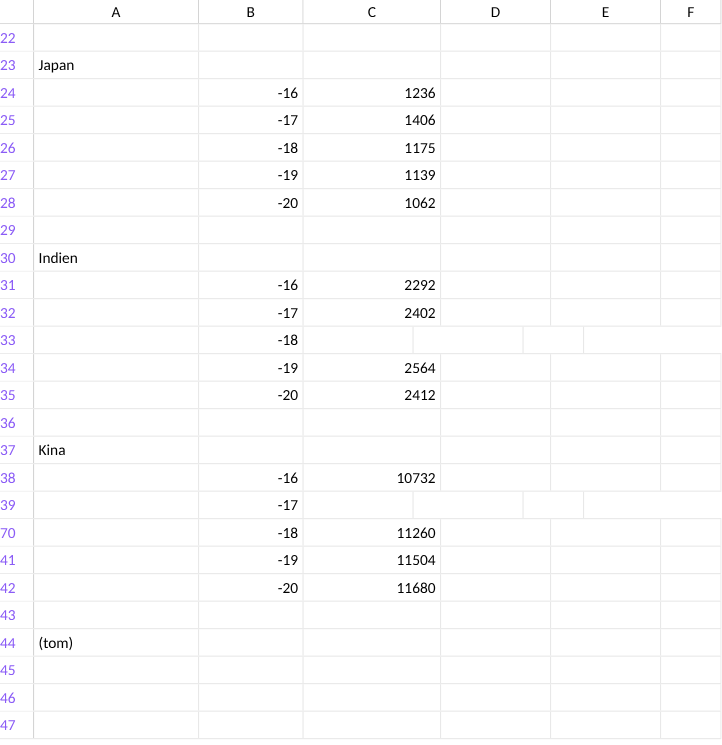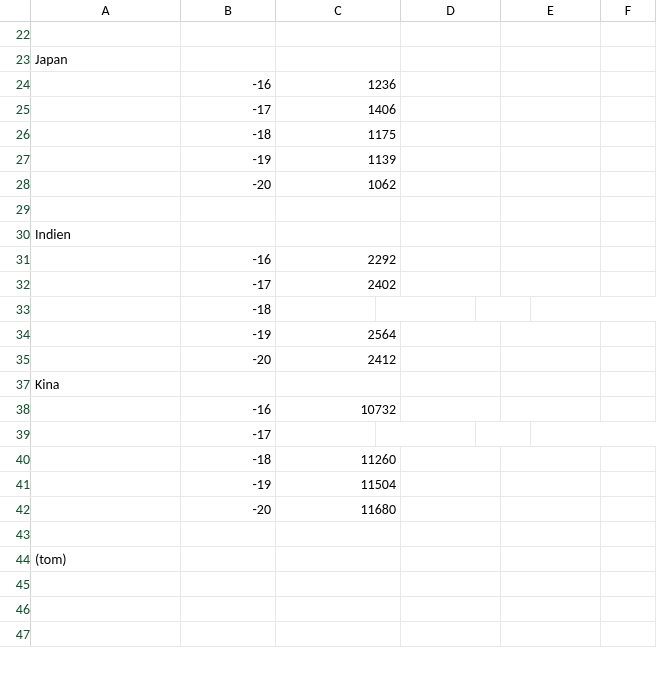--- a/index.html
+++ b/index.html
@@ -52,23 +52,23 @@
       flex-direction: column;
     }
     .row {
       display: flex;
       height: 25px;
       border-bottom: 1px solid #e8e8e8;
     }
     .row-header {
       width: 31px;
       border-right: 1px solid #d4d4d4;
-      text-align: right;
+      text-align: left;
       line-height: 25px;
-      color: #14532d;
+      color: #8b5cf6;
       background: #ffffff;
       font-size: 14px;
     }
     .cell {
       border-right: 1px solid #e8e8e8;
       padding: 0 4px;
       line-height: 25px;
       color: #000000;
       font-size: 14px;
       overflow: hidden;
@@ -210,20 +210,29 @@
       <div class="row">
         <div class="row-header">35</div>
         <div class="cell col-a text-left"></div>
         <div class="cell col-b text-right">-20</div>
         <div class="cell col-c text-right">2412</div>
         <div class="cell col-d text-right"></div>
         <div class="cell col-e text-right"></div>
         <div class="cell col-f text-right"></div>
       </div>
       <div class="row">
+        <div class="row-header">36</div>
+        <div class="cell col-a text-left"></div>
+        <div class="cell col-b text-right"></div>
+        <div class="cell col-c text-right"></div>
+        <div class="cell col-d text-right"></div>
+        <div class="cell col-e text-right"></div>
+        <div class="cell col-f text-right"></div>
+      </div>
+      <div class="row">
         <div class="row-header">37</div>
         <div class="cell col-a text-left">Kina</div>
         <div class="cell col-b text-right"></div>
         <div class="cell col-c text-right"></div>
         <div class="cell col-d text-right"></div>
         <div class="cell col-e text-right"></div>
         <div class="cell col-f text-right"></div>
       </div>
       <div class="row">
         <div class="row-header">38</div>
@@ -236,21 +245,21 @@
       </div>
       <div class="row">
         <div class="row-header">39</div>
         <div class="cell col-a text-left"></div>
         <div class="cell col-b text-right">-17</div>
         <div class="cell col-d text-right"></div>
         <div class="cell col-e text-right"></div>
         <div class="cell col-f text-right"></div>
       </div>
       <div class="row">
-        <div class="row-header">40</div>
+        <div class="row-header">70</div>
         <div class="cell col-a text-left"></div>
         <div class="cell col-b text-right">-18</div>
         <div class="cell col-c text-right">11260</div>
         <div class="cell col-d text-right"></div>
         <div class="cell col-e text-right"></div>
         <div class="cell col-f text-right"></div>
       </div>
       <div class="row">
         <div class="row-header">41</div>
         <div class="cell col-a text-left"></div>

